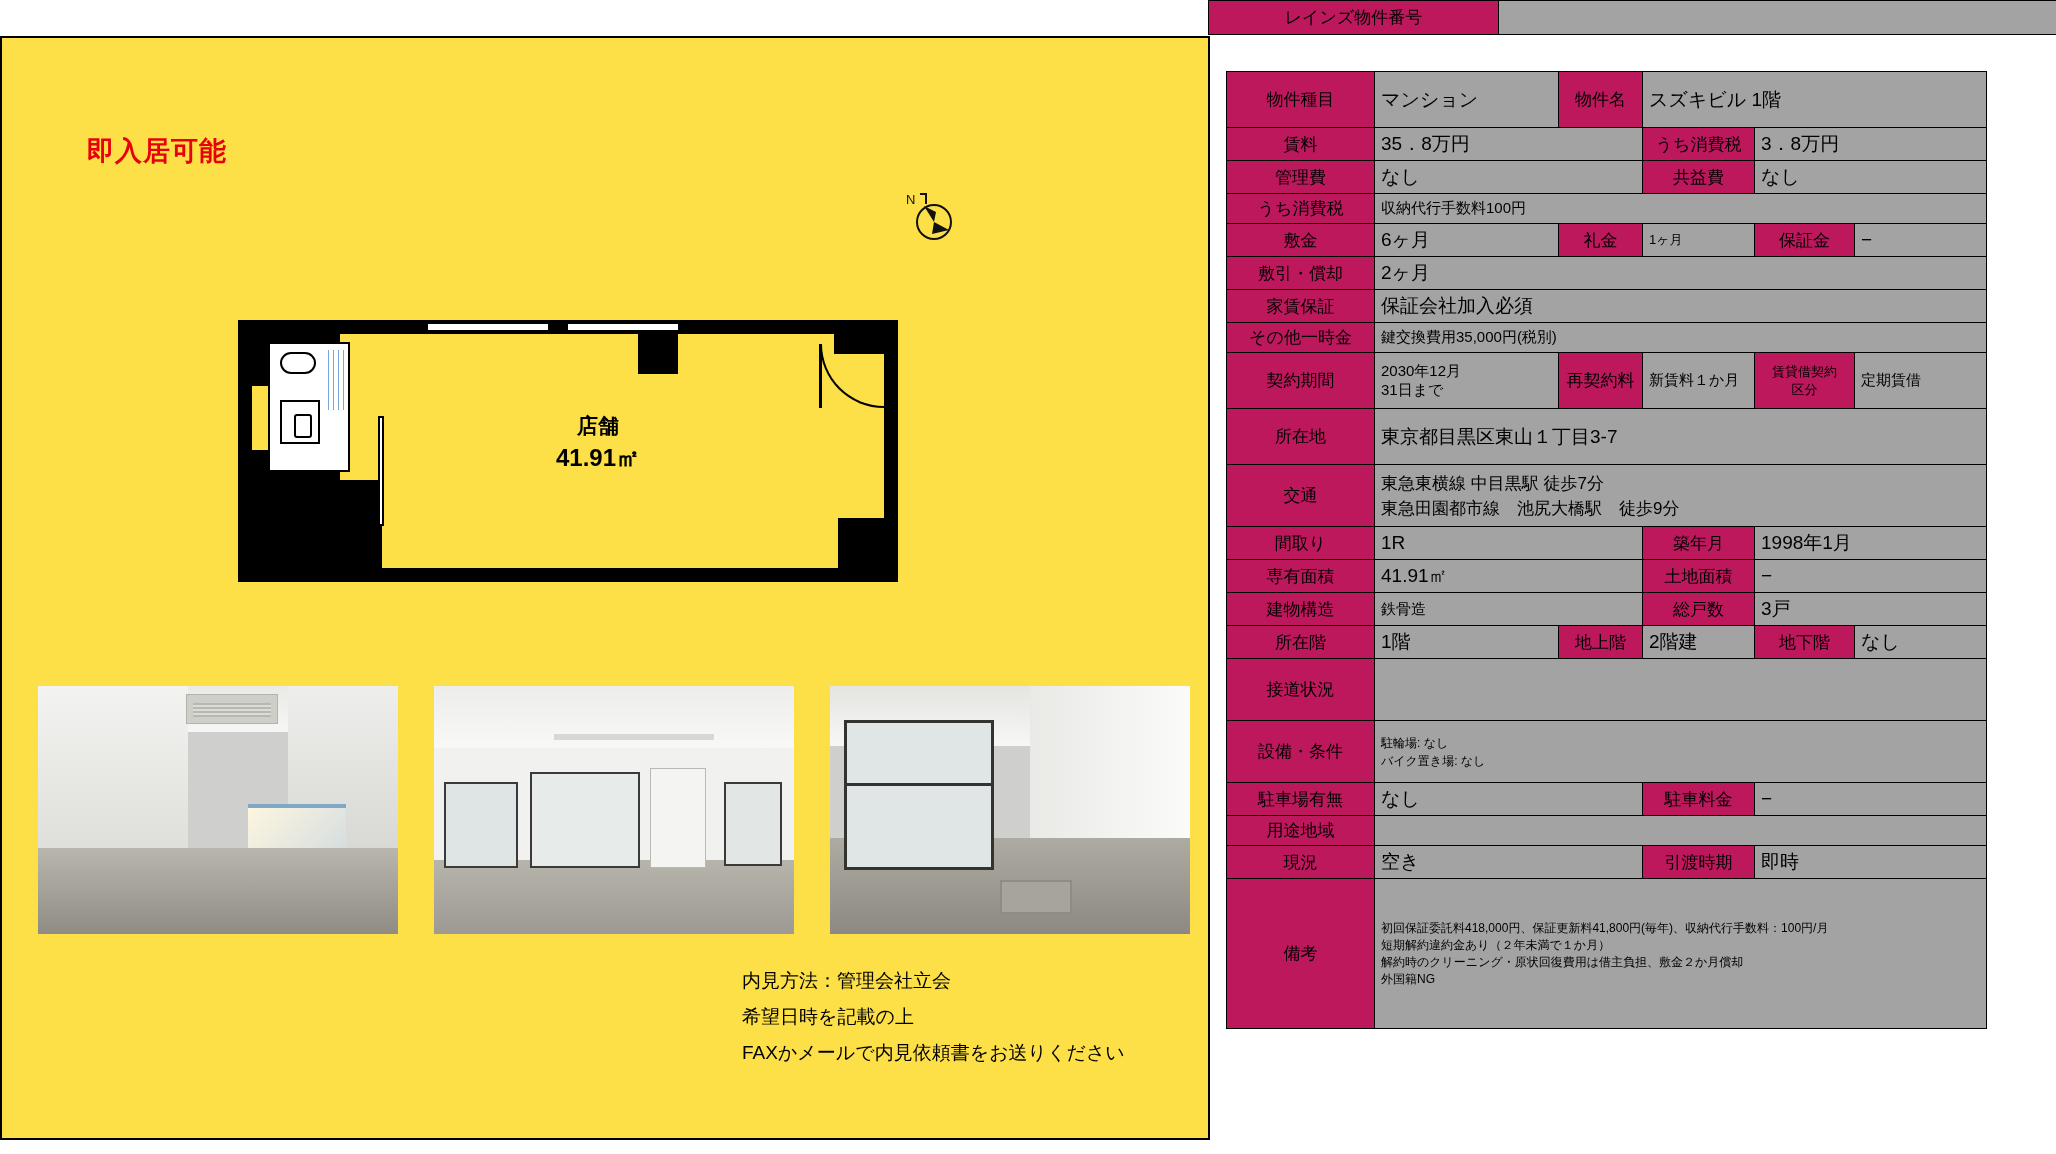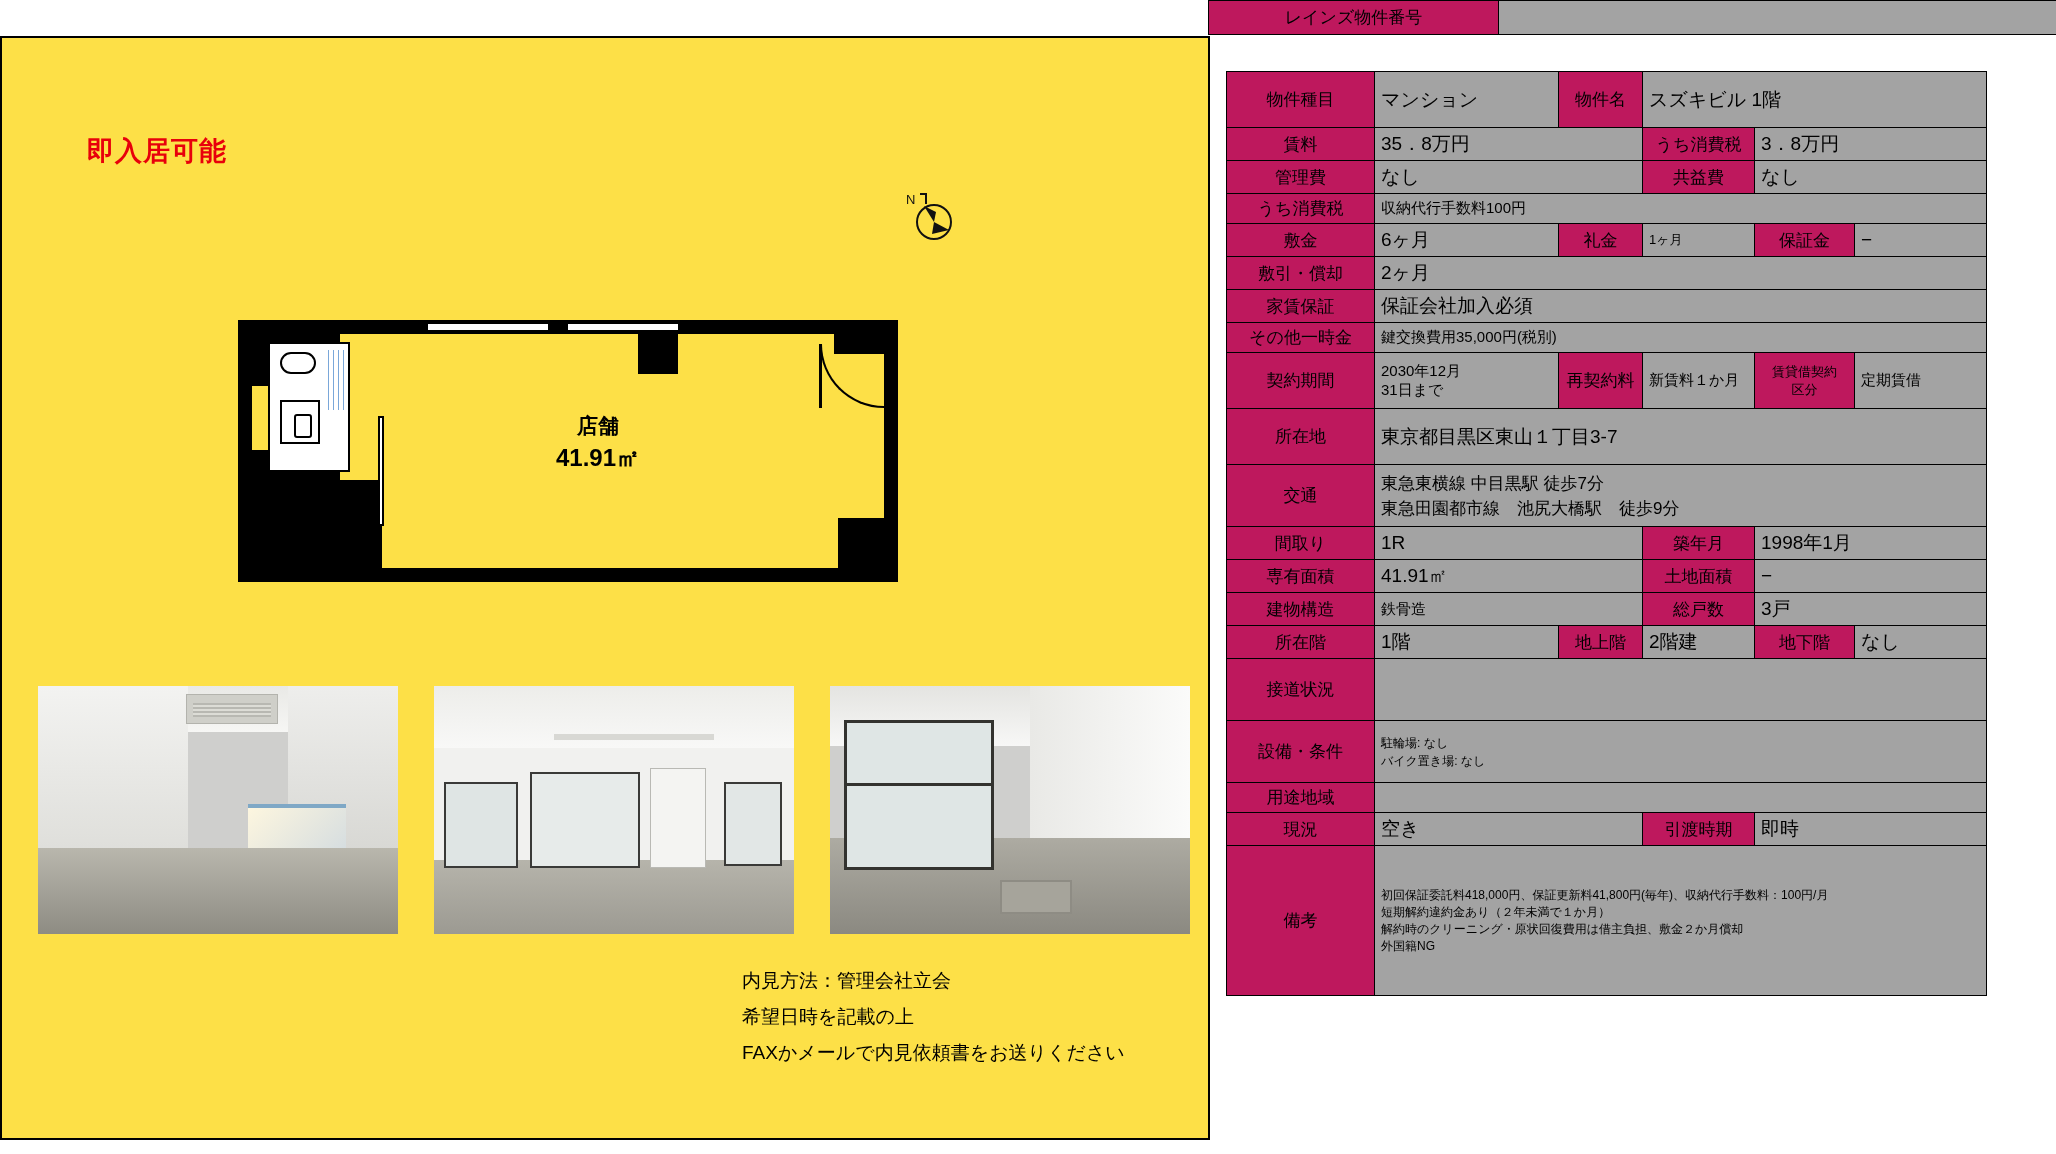--- a/index.html
+++ b/index.html
@@ -329,20 +329,26 @@
         <td class="lbl" style="height:62px">接道状況</td>
         <td class="val" colspan="6"></td>
       </tr>
 
       <tr>
         <td class="lbl" style="height:62px">設備・条件</td>
         <td class="val" colspan="6" style="white-space:pre-line;font-size:12px;line-height:18px">駐輪場: なし
 バイク置き場: なし</td>
       </tr>
 
+      <tr>
+        <td class="lbl">駐車場有無</td>
+        <td class="val" colspan="3">なし</td>
+        <td class="lbl">駐車料金</td>
+        <td class="val" colspan="2">−</td>
+      </tr>
 
       <tr>
         <td class="lbl">用途地域</td>
         <td class="val" colspan="6"></td>
       </tr>
 
 
       <tr>
         <td class="lbl">現況</td>
         <td class="val" colspan="3">空き</td>

